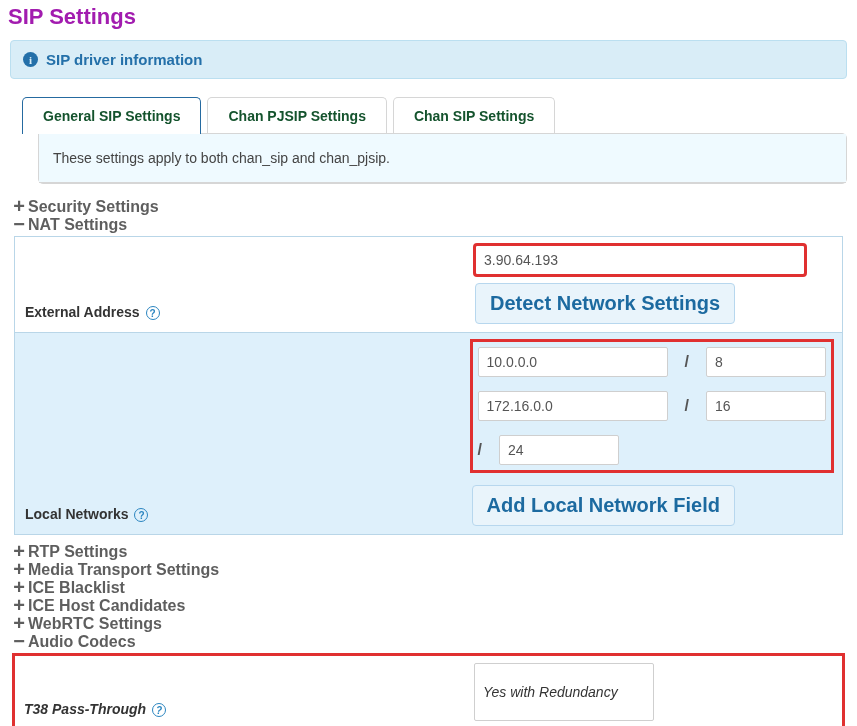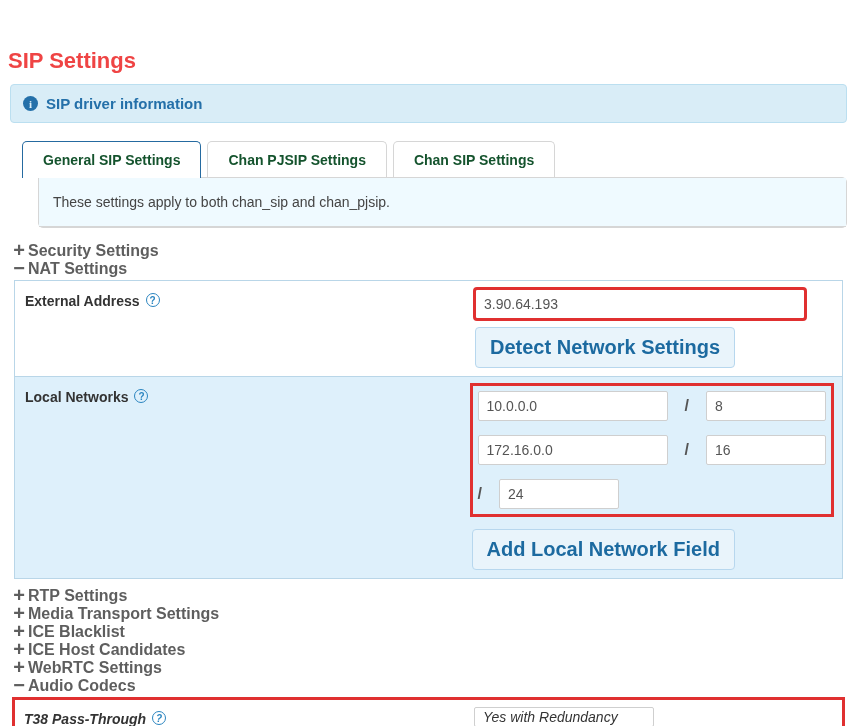--- a/index.html
+++ b/index.html
@@ -5,23 +5,22 @@
   * { box-sizing: border-box; margin: 0; padding: 0; }
   body {
     font-family: -apple-system, "Helvetica Neue", Arial, sans-serif;
     background: #fff;
     width: 857px;
     color: #333;
   }
   .page-title {
     font-size: 22px;
     font-weight: 700;
-    color: #ef4444;
+    color: #a21caf;
     padding: 4px 8px 10px;
-    margin-top: 44px;
   }
   .info-banner {
     background: #d9edf7;
     border: 1px solid #bbdff0;
     border-radius: 4px;
     margin: 0 10px 18px 10px;
     padding: 10px 12px;
     color: #2470a9;
     font-weight: 700;
     font-size: 15px;
@@ -98,21 +97,21 @@
     margin-right:2px;
     position:relative; top:-1px;
   }
 
   .field-block { border:1px solid #b9d6e8; margin:2px 4px 8px 4px; }
   .field-row { display:flex; border-bottom:1px solid #b9d6e8; background:#fff; }
   .field-row:last-child { border-bottom:none; }
   .field-row.tint { background:#def0fb; }
   .label-cell {
     width: 450px; padding: 12px 10px; font-weight:700; font-size:14px; color:#333;
-    display:flex; align-items:flex-start; gap:6px;
+    display:flex; align-items:flex-end; gap:6px;
   }
   .help-q {
     width:14px; height:14px; border-radius:50%;
     border:1.5px solid #2b85c0; color:#2b85c0;
     font-size:10px; font-weight:900;
     display:inline-flex; align-items:center; justify-content:center;
     cursor:pointer;
   }
   .input-cell { flex:1; padding:8px 10px; display:flex; flex-direction:column; gap:8px; align-items:flex-start; }
   .text-input {
@@ -127,21 +126,21 @@
     padding:8px 14px; border-radius:4px; cursor:pointer;
   }
   .net-row { display:flex; align-items:center; gap:17px; }
   .net-row .text-input:first-child { width:190px; }
   .slash { font-weight:700; color:#555; }
 
   .highlight-red { outline: 3px solid #e03030; outline-offset: -1px; }
 
   .select-like {
     border:1px solid #cfcfcf; border-radius:2px;
-    padding:1px 8px; font-size:14px; color:#333;
+    padding:20px 8px; font-size:14px; color:#333;
     width: 180px; background:#fff;
     display:flex; justify-content:space-between; align-items:center;
   }
 </style>
 </head>
 <body>
 
 <h1 class="page-title">SIP Settings</h1>
 
 <div class="info-banner">

